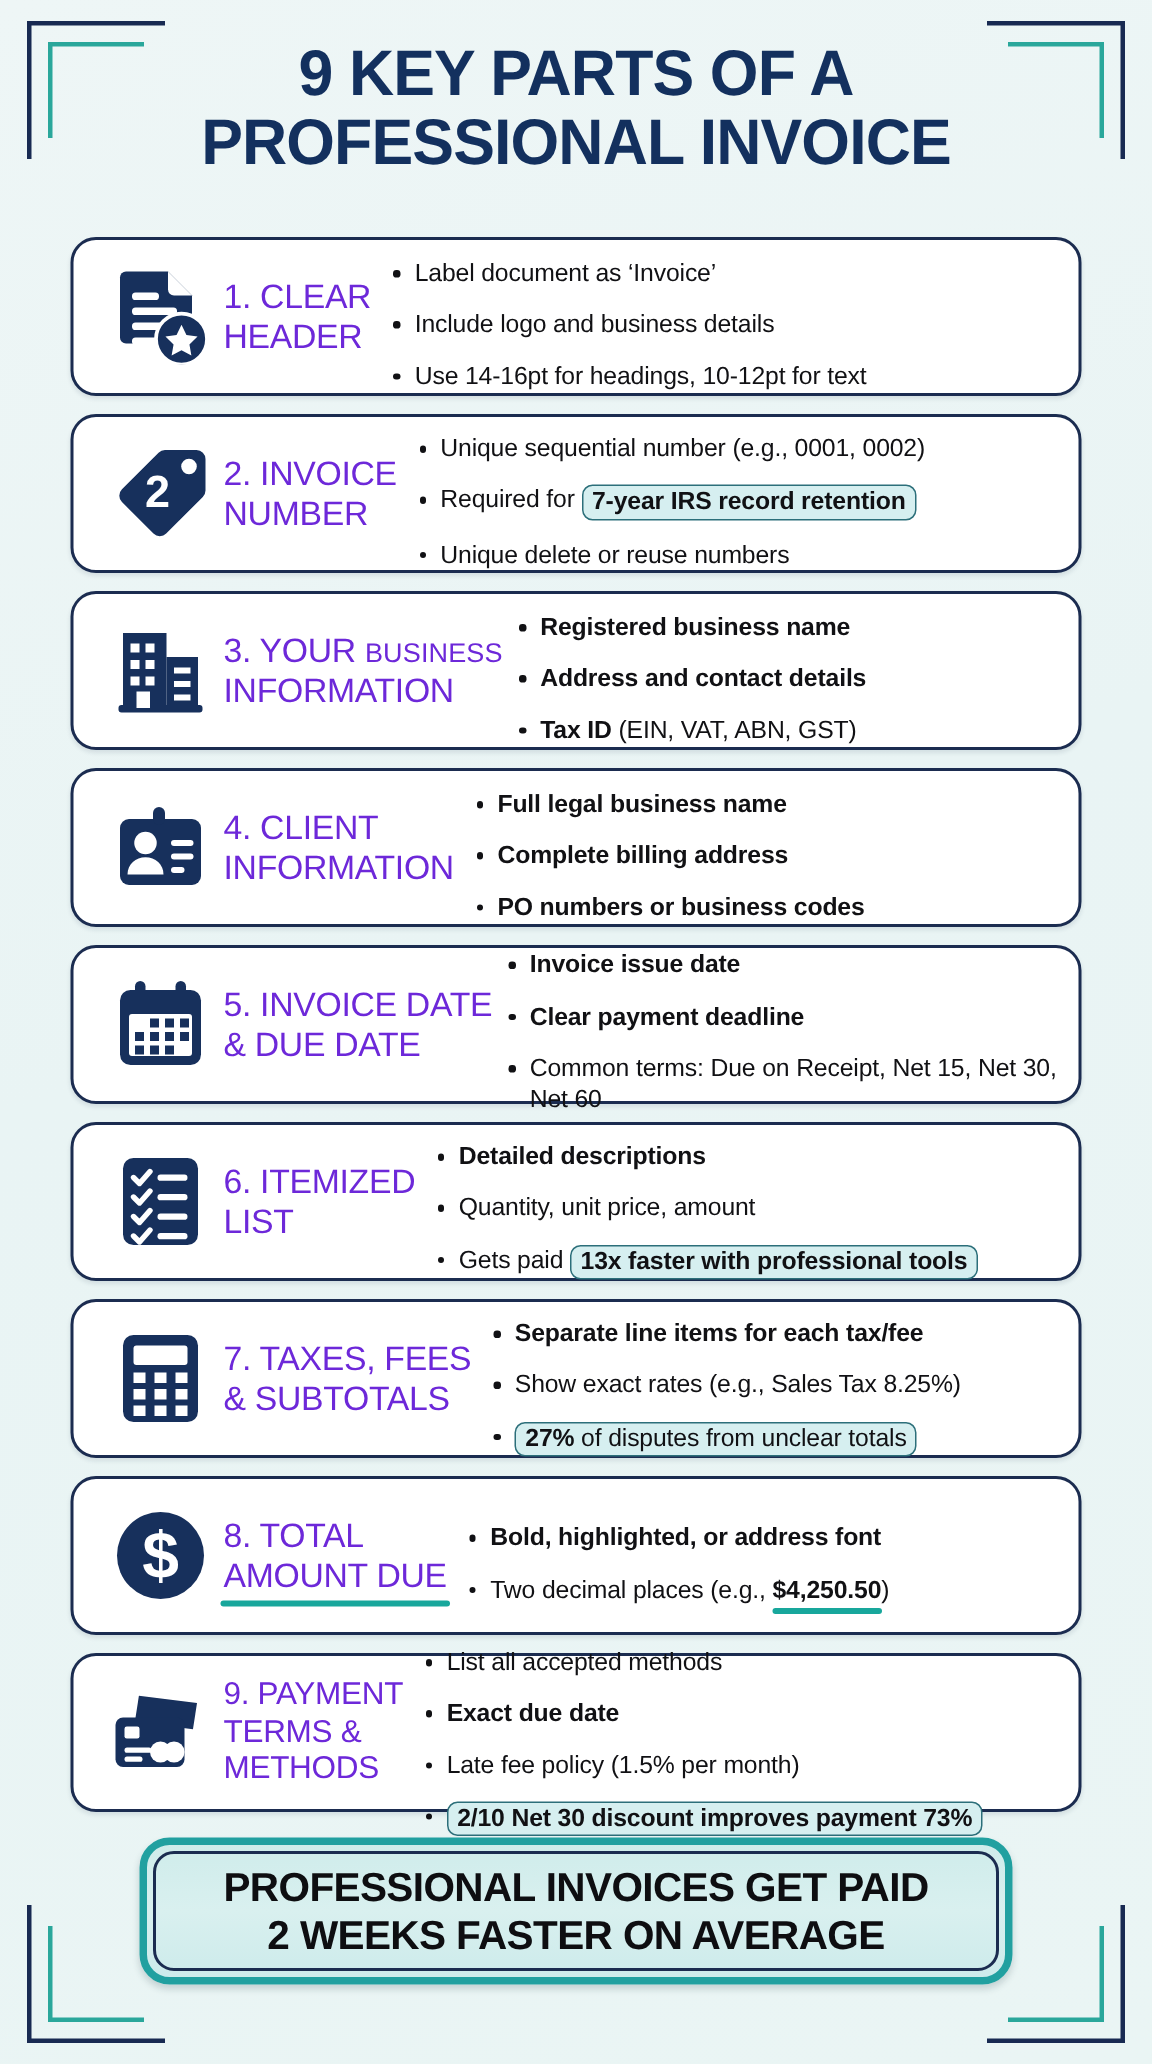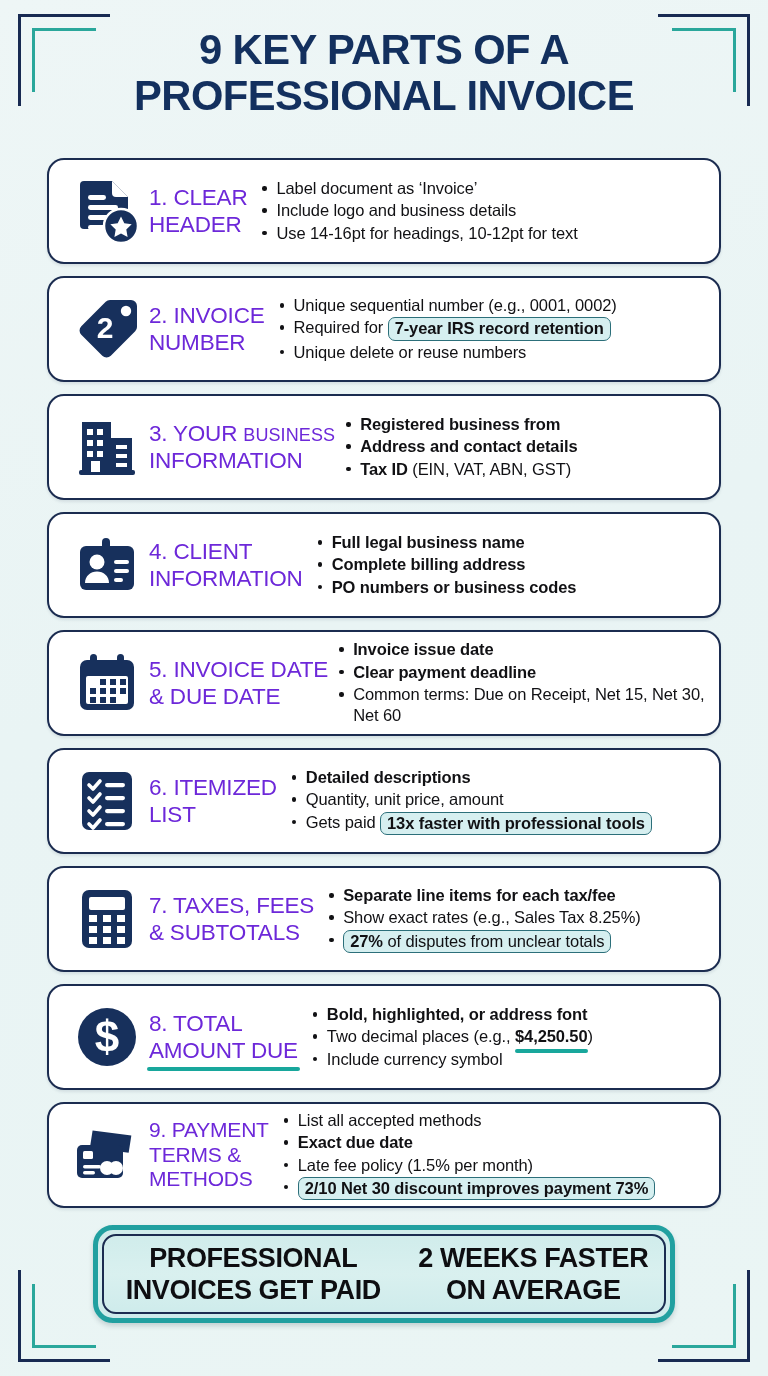--- a/index.html
+++ b/index.html
@@ -123,20 +123,21 @@
     gap: 1px;
     padding-left: 6px;
   }
   .bullet {
     position: relative;
     padding-left: 17px;
     color: #111114;
     font-size: 16.5px;
     line-height: 1.29;
     letter-spacing: -0.1px;
+    margin-top: 12px;
   }
   .bullet::before {
     content: "";
     position: absolute;
     left: 3px; top: 8px;
     width: 4.5px; height: 4.5px;
     border-radius: 50%;
     background: #111114;
   }
   .bullet.b { font-weight: 700; }
@@ -183,21 +184,21 @@
     border-radius: 20px;
     background: linear-gradient(180deg, #cfeceb 0%, #d9f0ef 50%, #cdebeb 100%);
     padding: 4px;
     box-shadow: 0 3px 5px rgba(20,50,60,0.18);
   }
   .footer-inner {
     width: 100%; height: 100%;
     border: 2.5px solid #1b2c50;
     border-radius: 14px;
     display: flex;
-    flex-direction: row;
+    flex-direction: column;
     align-items: center;
     justify-content: center;
   }
   .footer-line {
     color: #0e0e11;
     font-weight: 800;
     font-size: 27px;
     line-height: 1.2;
     letter-spacing: -0.4px;
     text-align: center;
@@ -289,21 +290,21 @@
         <rect x="40" y="29" width="11" height="4" fill="#fff"></rect>
         <rect x="40" y="38" width="11" height="4" fill="#fff"></rect>
         <rect x="40" y="47" width="11" height="4" fill="#fff"></rect>
       </svg>
     </div>
     <div class="heading">
       <div><span>3. YOUR </span><span class="small">BUSINESS</span></div>
       <div>INFORMATION</div>
     </div>
     <div class="bullets">
-      <div class="bullet b">Registered business from</div>
+      <div class="bullet b">Registered business name</div>
       <div class="bullet b">Address and contact details</div>
       <div class="bullet"><span class="bold">Tax ID</span><span> (EIN, VAT, ABN, GST)</span></div>
     </div>
   </div>
 
   <div class="card">
     <div class="icon-wrap">
       <svg width="64" height="58" viewBox="0 0 64 58">
         <rect x="5" y="10" width="54" height="44" rx="6" fill="#17305c"></rect>
         <rect x="27" y="2" width="8" height="12" rx="4" fill="#17305c"></rect>
@@ -414,21 +415,20 @@
         <text x="31" y="46" font-family="Liberation Sans, sans-serif" font-size="44" font-weight="800" fill="#fff" text-anchor="middle">$</text>
       </svg>
     </div>
     <div class="heading">
       <div>8. TOTAL</div>
       <div><span class="ul-teal">AMOUNT DUE</span></div>
     </div>
     <div class="bullets">
       <div class="bullet b">Bold, highlighted, or address font</div>
       <div class="bullet"><span>Two decimal places (e.g., </span><span class="ul-teal-num">$4,250.50</span><span>)</span></div>
-      <div class="bullet">Include currency symbol</div>
     </div>
   </div>
 
   <div class="card">
     <div class="icon-wrap">
       <svg width="66" height="56" viewBox="0 0 66 56">
         <path d="M20 2l38 9-4.5 17-38-9z" fill="#17305c" transform="rotate(-6 33 16)"></path>
         <rect x="3" y="18" width="46" height="33" rx="5" fill="#17305c"></rect>
         <rect x="9" y="24" width="10" height="8" rx="1.5" fill="#fff"></rect>
         <rect x="9" y="38" width="18" height="3.5" rx="1.7" fill="#fff"></rect>

